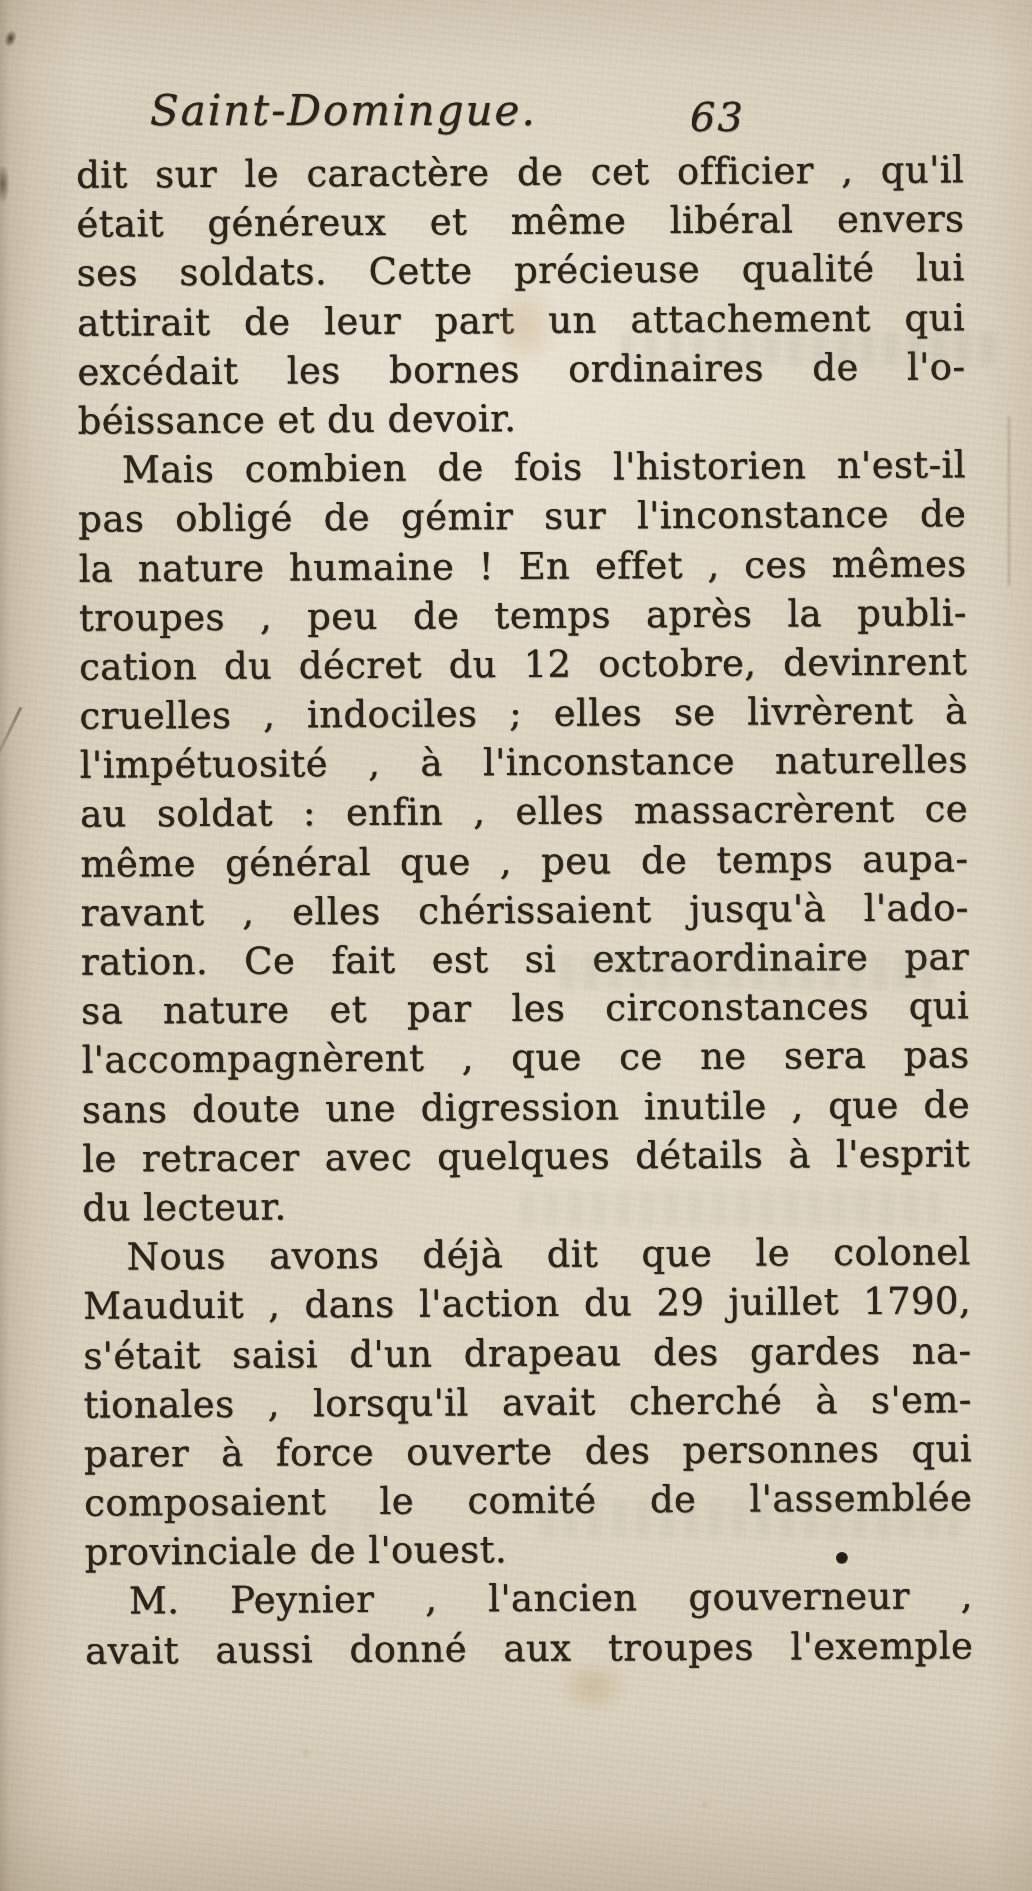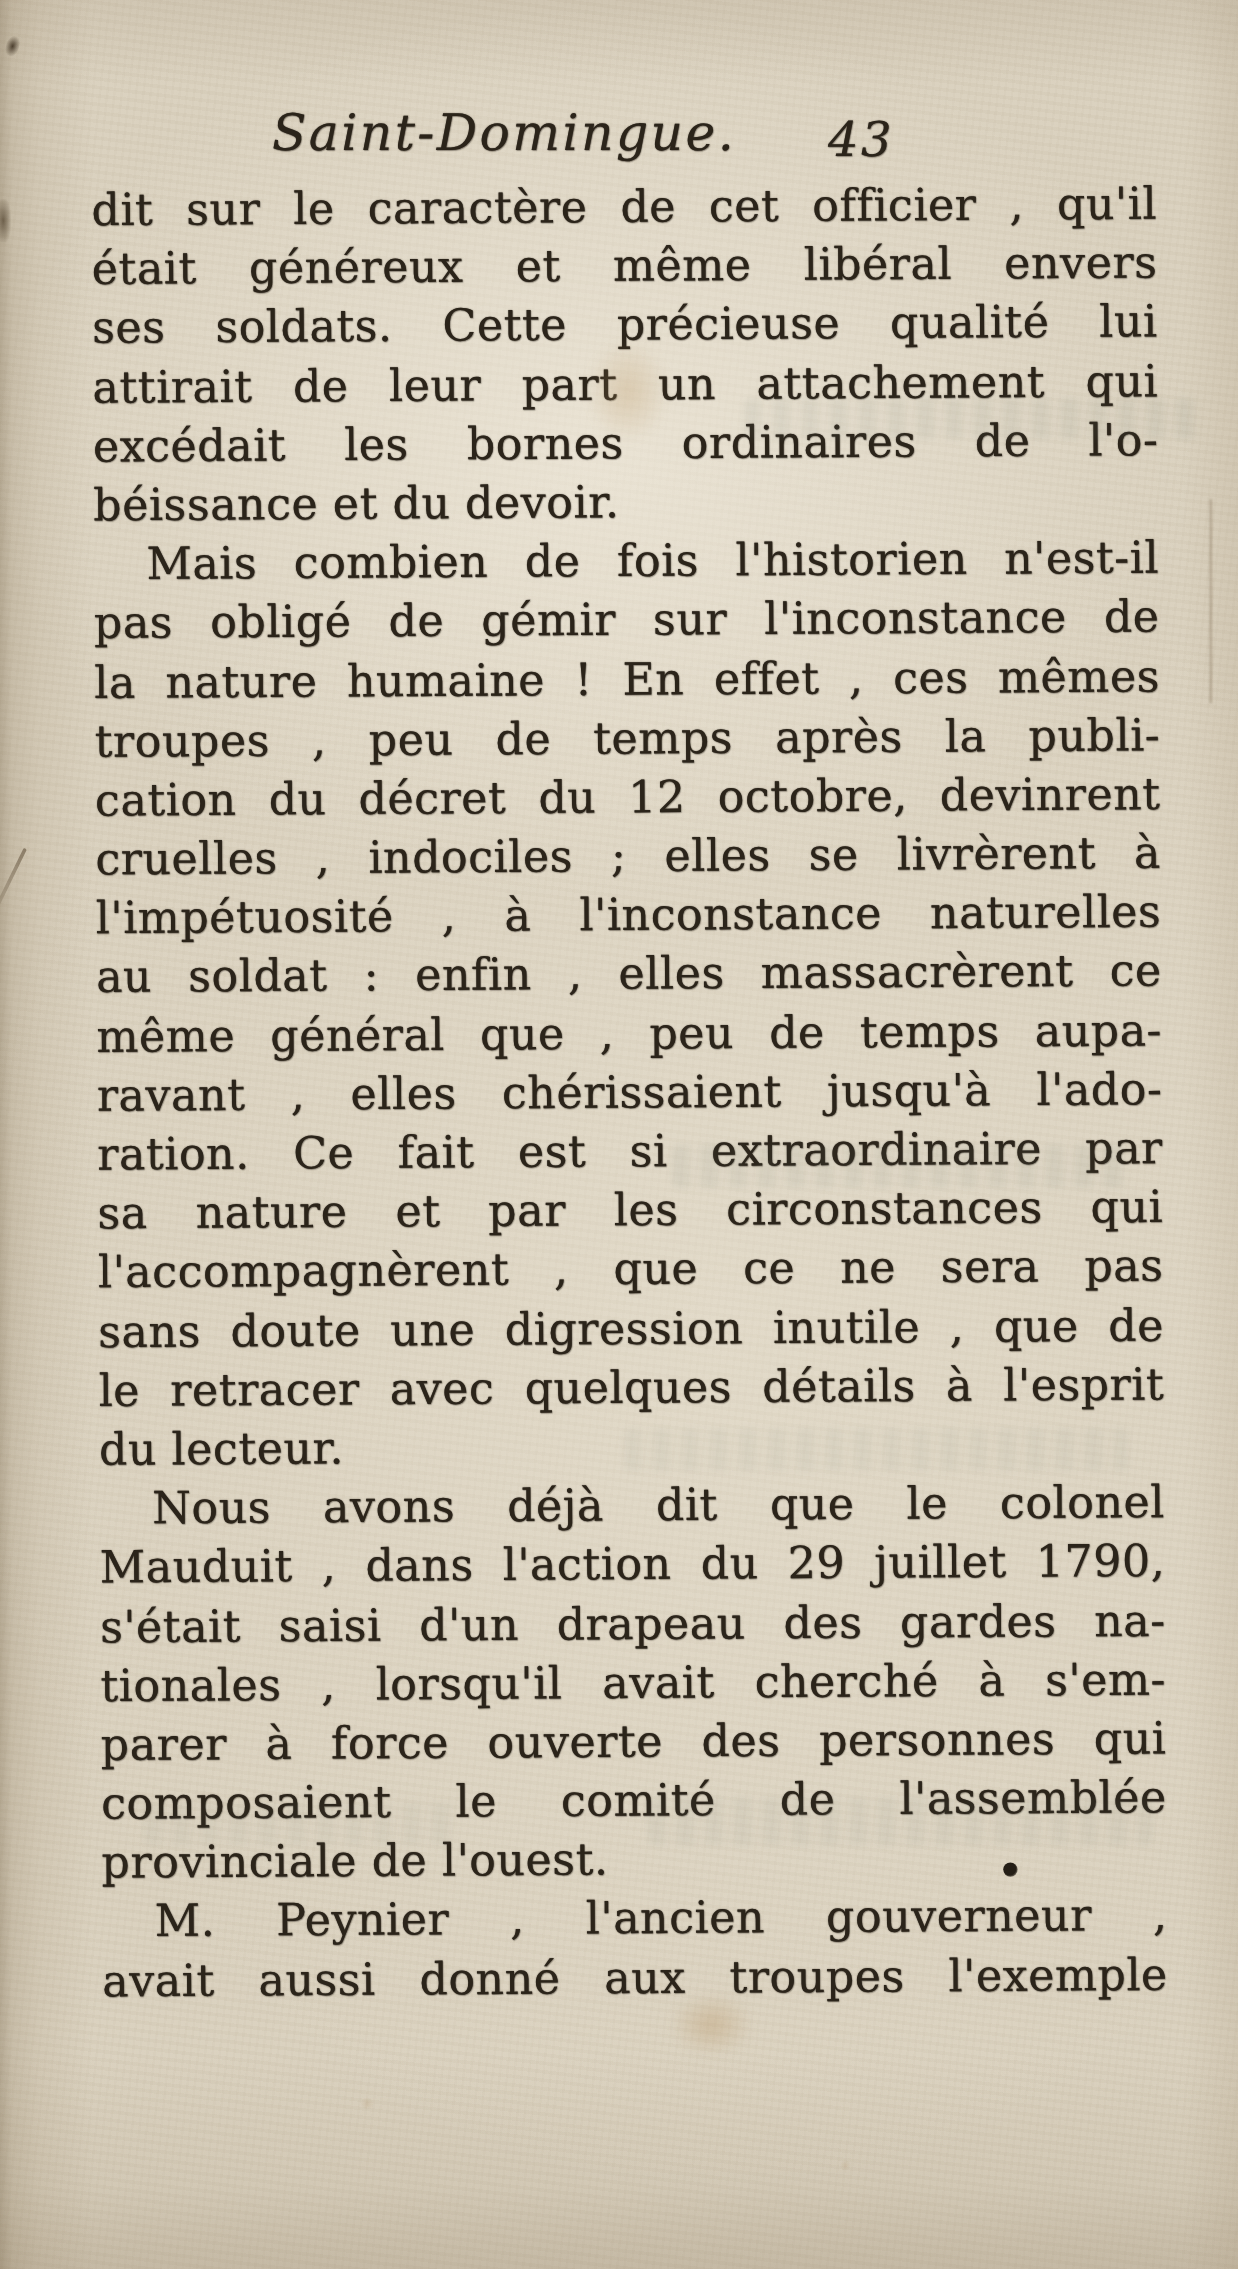--- a/index.html
+++ b/index.html
@@ -29,21 +29,21 @@
   
   .header {
     position: absolute;
     top: 86px; left: 0;
     width: 100%; height: 64px;
   }
   .title {
     position: absolute;
     left: 150px; top: 0;
     width: 540px;
-    text-align: center;
+    text-align: left;
     font-style: italic;
     font-size: 42px;
     letter-spacing: 2px;
     text-shadow: 0 0 1px rgba(40,32,24,0.8), 0.6px 0.8px 0.9px rgba(40,32,24,0.35);
   }
   .pagenum {
     position: absolute;
     left: 690px; top: 8px;
     font-style: italic;
     font-size: 40px;
@@ -131,21 +131,21 @@
   .ghost4 { left: 540px; top: 1498px; width: 420px; height: 40px; opacity: 0.45; }
   .ghost5 { left: 120px; top: 1502px; width: 260px; height: 36px; opacity: 0.35; }
 </style>
 </head>
 <body>
 
 <div class="page">
 
   <div class="header">
     <div class="title">Saint-Domingue.</div>
-    <div class="pagenum">43</div>
+    <div class="pagenum">63</div>
   </div>
 
   <div class="text-block">
     <div class="line">dit sur le caractère de cet officier , qu'il</div>
     <div class="line">était généreux et même libéral envers</div>
     <div class="line">ses soldats. Cette précieuse qualité lui</div>
     <div class="line">attirait de leur part un attachement qui</div>
     <div class="line">excédait les bornes ordinaires de l'o-</div>
     <div class="line para-end">béissance et du devoir.</div>
     <div class="line indent">Mais combien de fois l'historien n'est-il</div>

